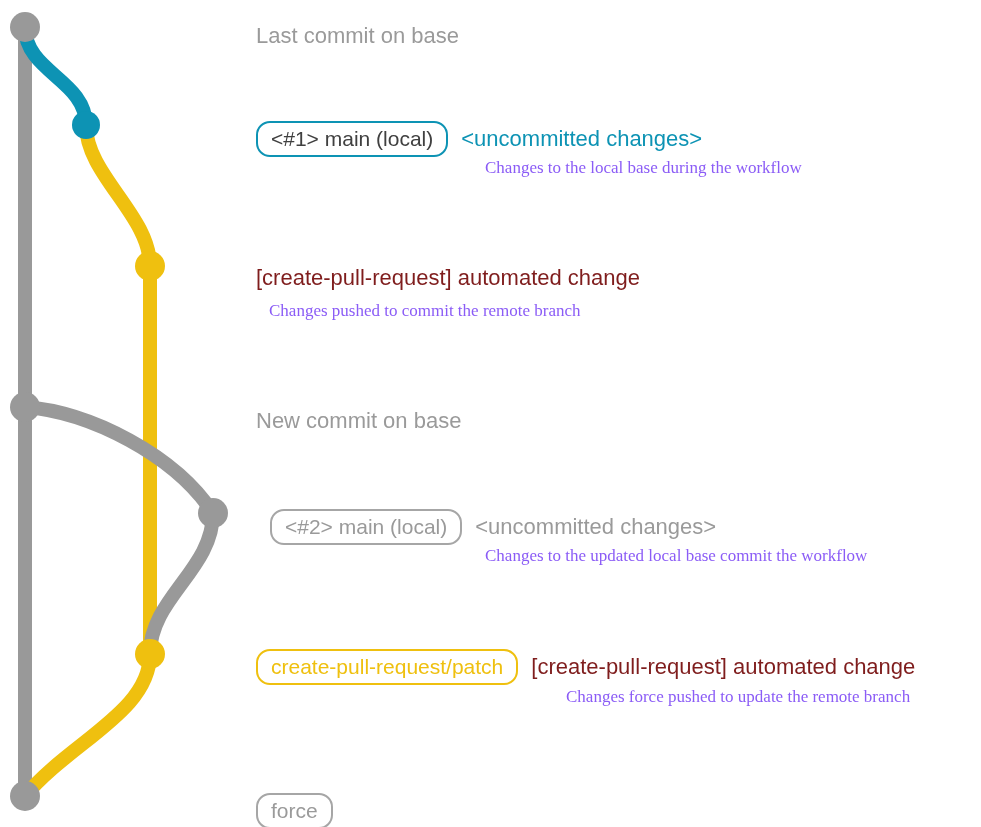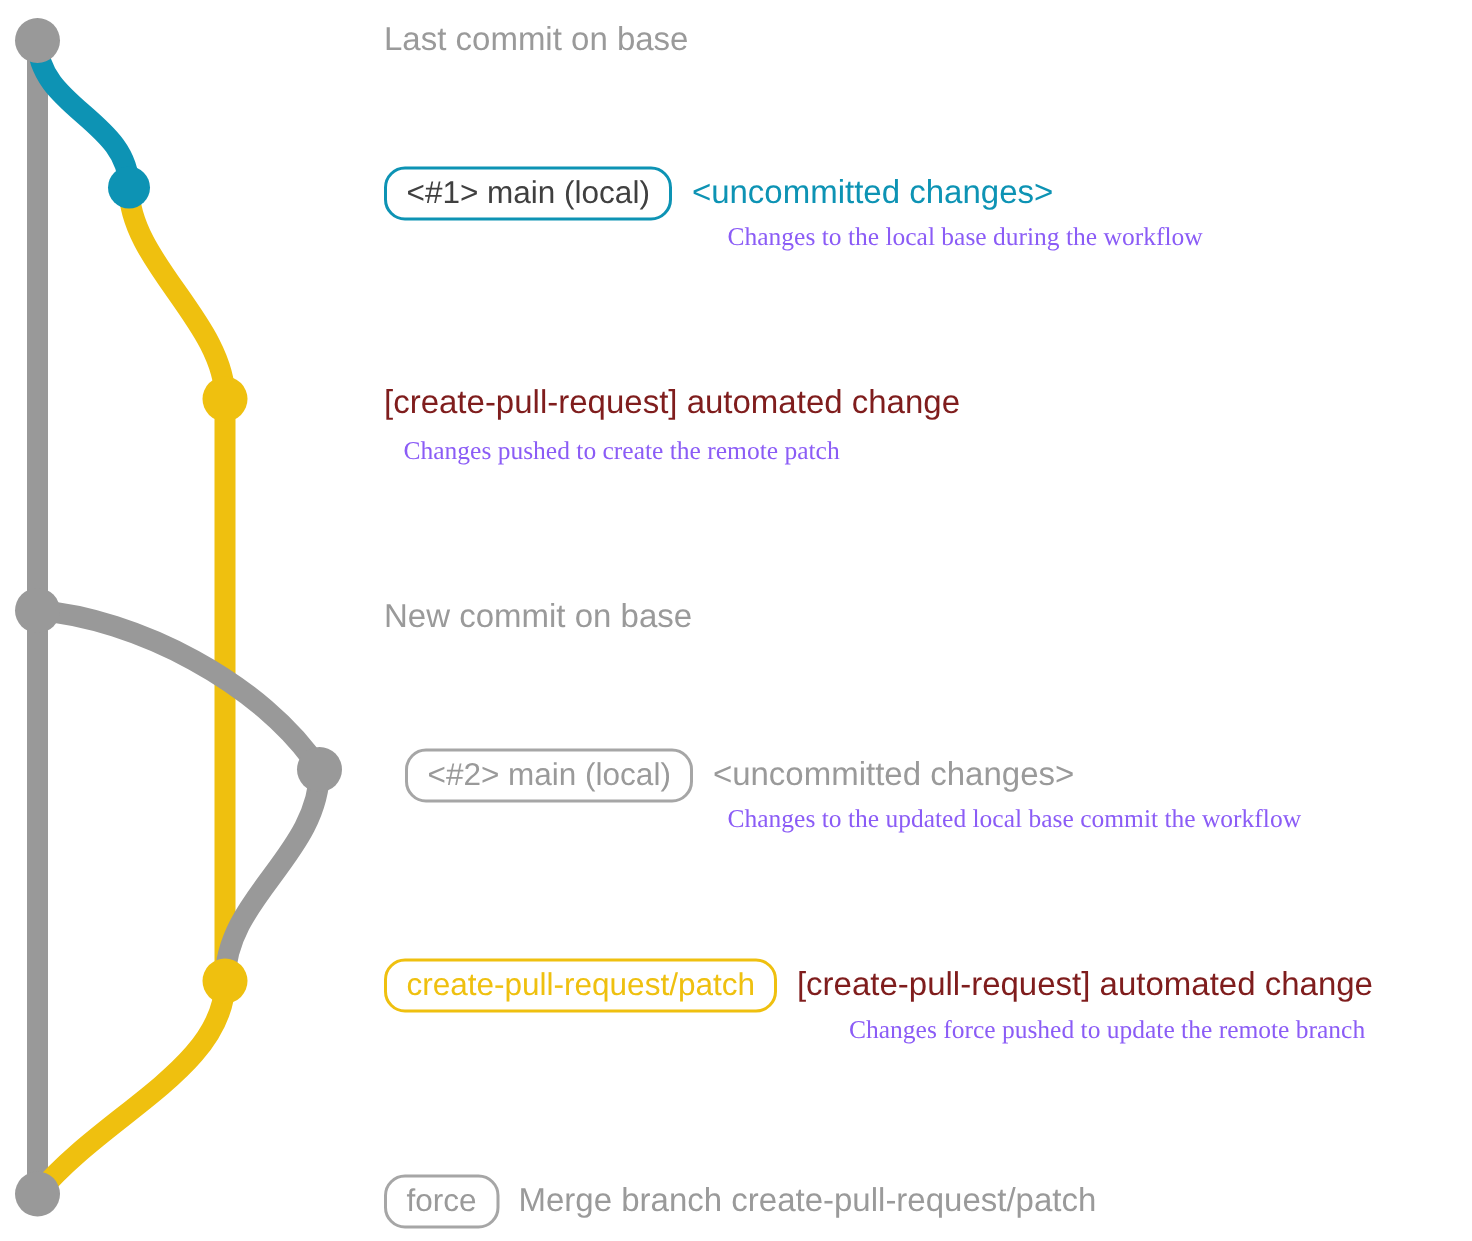--- a/index.html
+++ b/index.html
@@ -17,21 +17,21 @@
   #graph-svg {
     position: absolute;
     left: 0;
     top: 0;
     width: 981px;
     height: 827px;
   }
   .layer {
     position: absolute;
     left: 0;
-    top: 1px;
+    top: 11px;
     width: 981px;
     height: 694px;
     pointer-events: none;
   }
   .row {
     position: absolute;
     display: flex;
     align-items: baseline;
     pointer-events: auto;
     white-space: nowrap;
@@ -116,21 +116,21 @@
   <div class="row" style="left:256px; top:110px;">
     <span class="pill blue">&lt;#1&gt; main (local)</span>
     <span class="gap-sm"></span>
     <span class="headline blue">&lt;uncommitted changes&gt;</span>
   </div>
   <div class="plain-note" style="left:485px; top:148px;">Changes to the local base during the workflow</div>
 
   <div class="row" style="left:256px; top:256px;">
     <span class="headline yellow">[create-pull-request] automated change</span>
   </div>
-  <div class="plain-note" style="left:269px; top:291px;">Changes pushed to create the remote patch</div>
+  <div class="plain-note" style="left:269px; top:291px;">Changes pushed to commit the remote branch</div>
 
   <div class="row" style="left:256px; top:399px;">
     <span class="headline gray">New commit on base</span>
   </div>
 
   <div class="row" style="left:256px; top:498px;padding-left:14px;">
     <span class="pill gray">&lt;#2&gt; main (local)</span>
     <span class="gap-sm"></span>
     <span class="headline gray">&lt;uncommitted changes&gt;</span>
   </div>
@@ -139,16 +139,15 @@
   <div class="row" style="left:256px; top:638px;">
     <span class="pill yellow">create-pull-request/patch</span>
     <span class="gap-sm"></span>
     <span class="headline yellow">[create-pull-request] automated change</span>
   </div>
   <div class="plain-note" style="left:566px; top:677px;">Changes force pushed to update the remote branch</div>
 
   <div class="row" style="left:256px; top:782px;">
     <span class="pill gray">force</span>
     <span class="gap-sm"></span>
-    <span class="headline gray">Merge branch create-pull-request/patch</span>
   </div>
 
 </div>
 
 </body></html>

